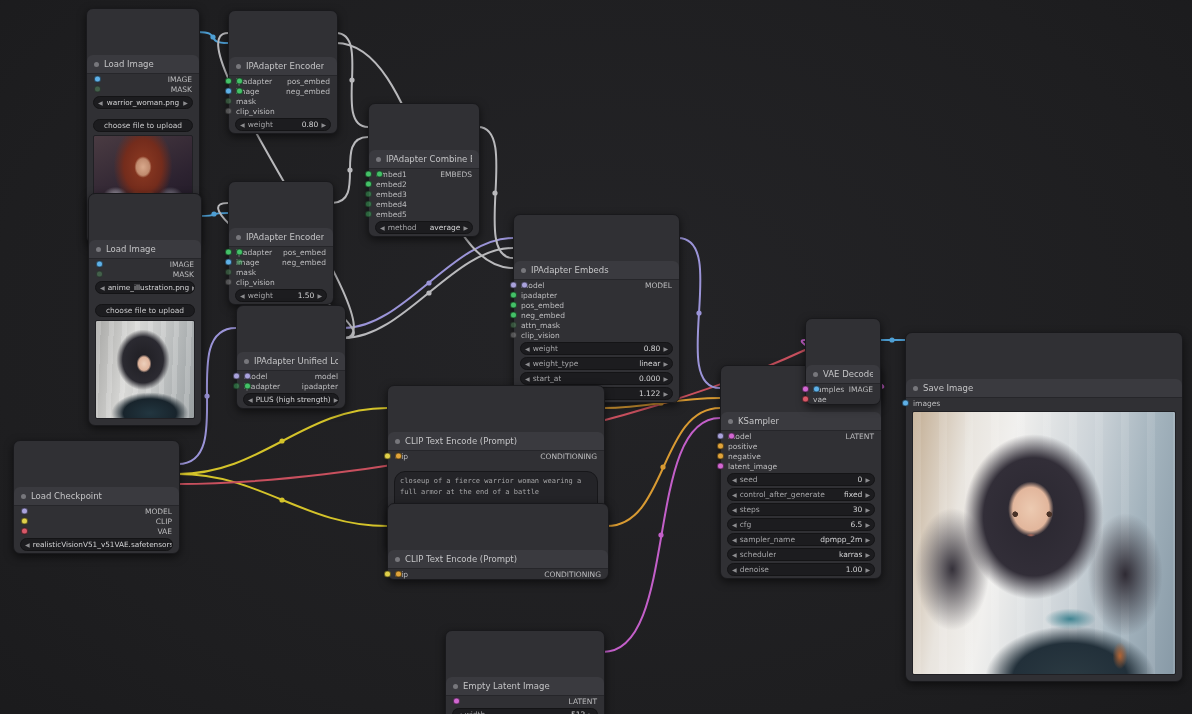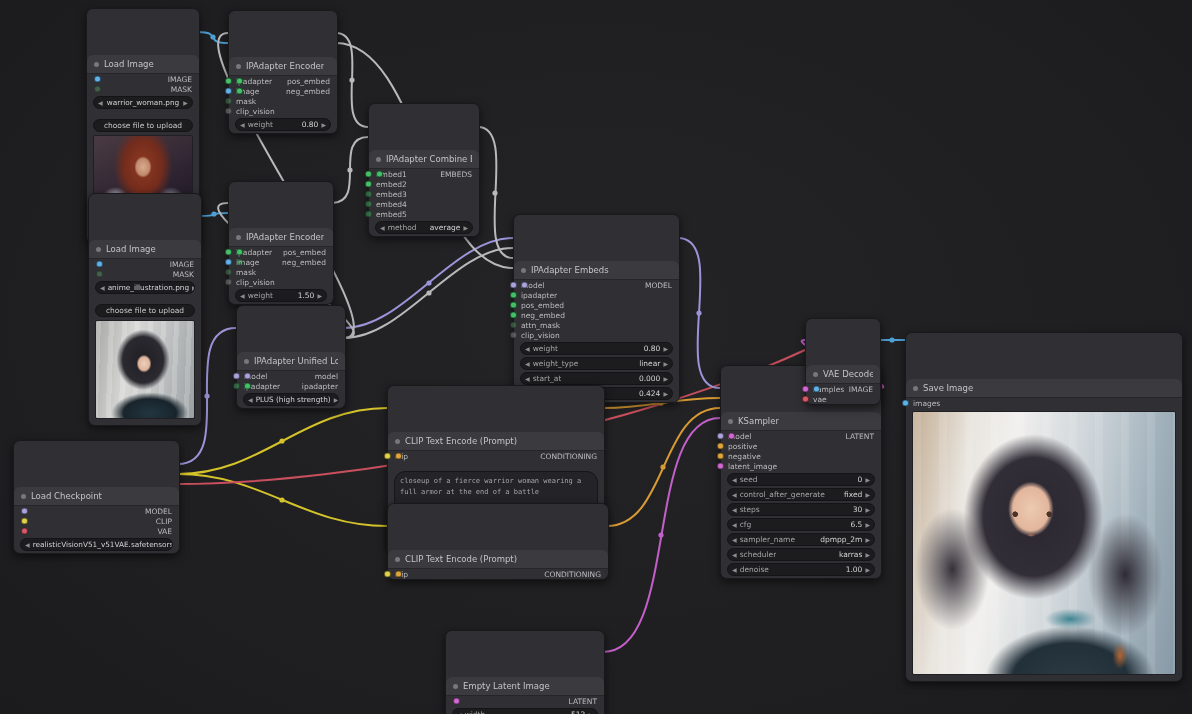--- a/index.html
+++ b/index.html
@@ -321,21 +321,21 @@
         </div>
         <div class="widget">
           <span class="arr">◀</span>
           <span class="wname">start_at</span>
           <span class="wval">0.000</span>
           <span class="arr">▶</span>
         </div>
         <div class="widget">
           <span class="arr">◀</span>
           <span class="wname">end_at</span>
-          <span class="wval">0.424</span>
+          <span class="wval">1.122</span>
           <span class="arr">▶</span>
         </div>
       </div>
       <div class="node" style="left: 13px; top: 440px; width: 165px;">
         <div class="nhead">
           <span class="ndot"></span>
           <span class="ntitle">Load Checkpoint</span>
         </div>
         <div class="row">
           <span class="lab-out">MODEL</span>

